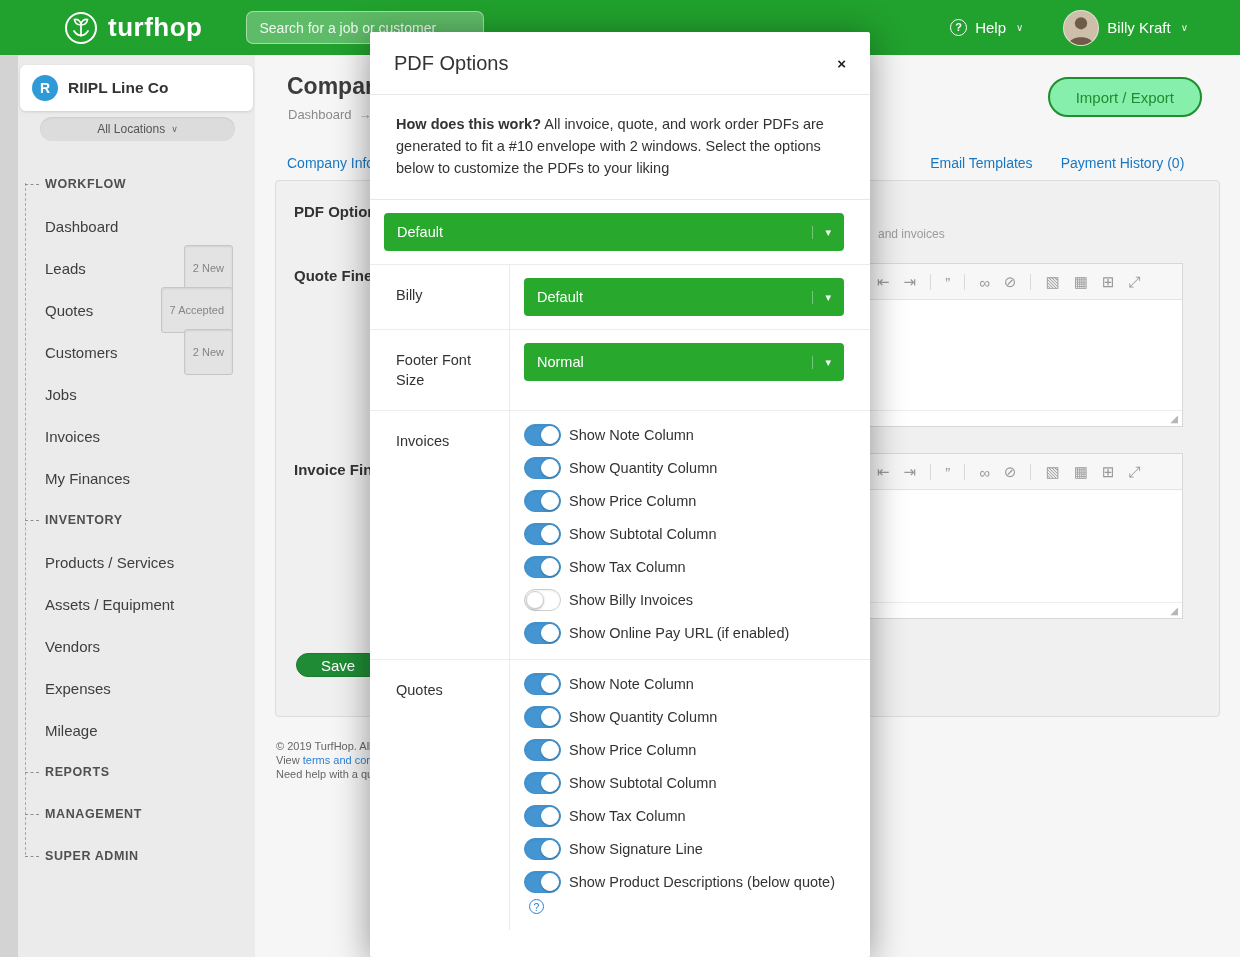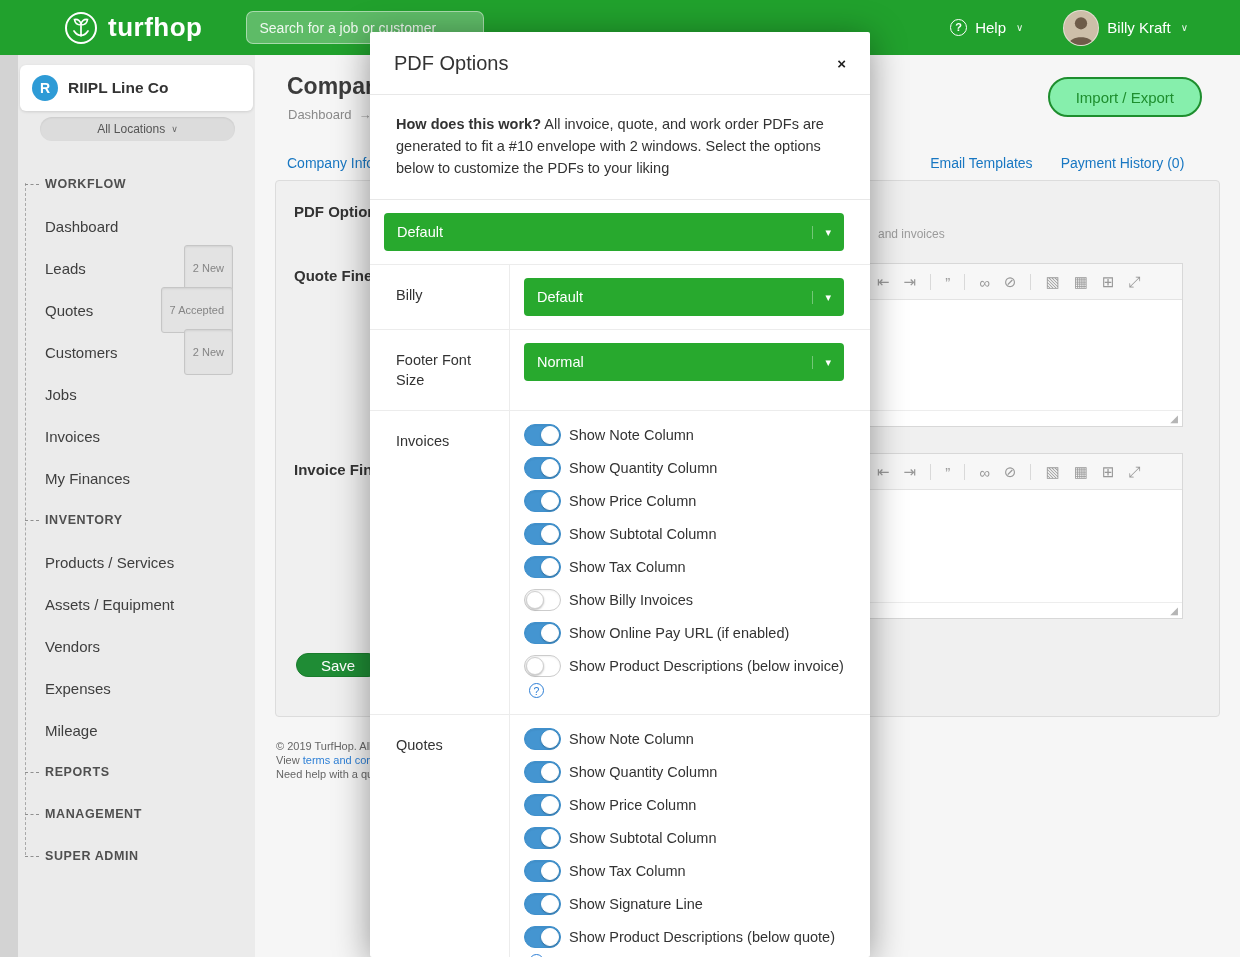--- a/index.html
+++ b/index.html
@@ -359,23 +359,20 @@
       </div>
       <div class="trow">
         <span class="toggle on"><span class="knob"></span></span><span>Show Tax Column</span>
       </div>
       <div class="trow">
         <span class="toggle"><span class="knob"></span></span><span>Show Billy Invoices</span>
       </div>
       <div class="trow">
         <span class="toggle on"><span class="knob"></span></span><span>Show Online Pay URL (if enabled)</span>
       </div>
-      <div class="trow">
-        <span class="toggle"><span class="knob"></span></span><span>Show Product Descriptions (below invoice)</span><span class="help-circle">?</span>
-      </div>
     </div>
   </div>
 
   <div class="mrow last">
     <div class="mlabel">Quotes</div>
     <div class="mctrl">
       <div class="trow">
         <span class="toggle on"><span class="knob"></span></span><span>Show Note Column</span>
       </div>
       <div class="trow">

